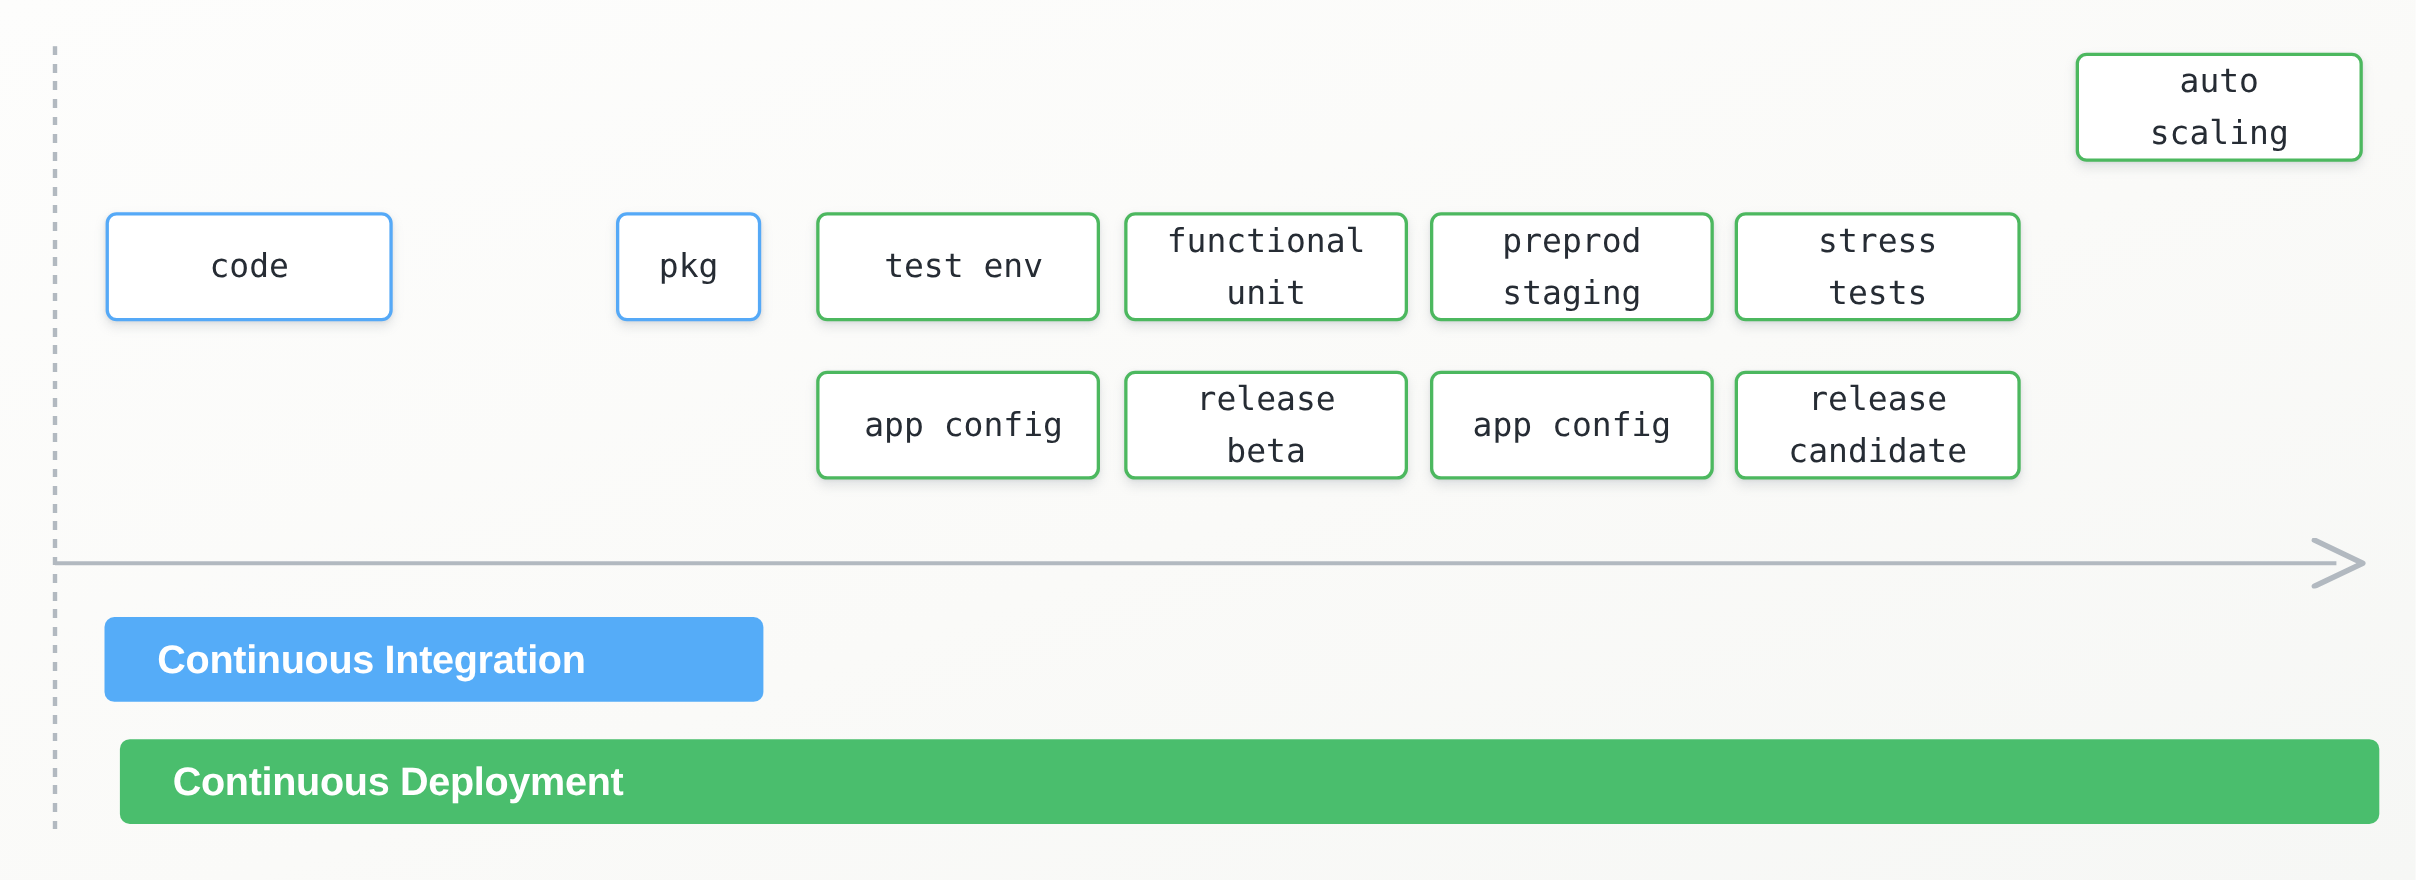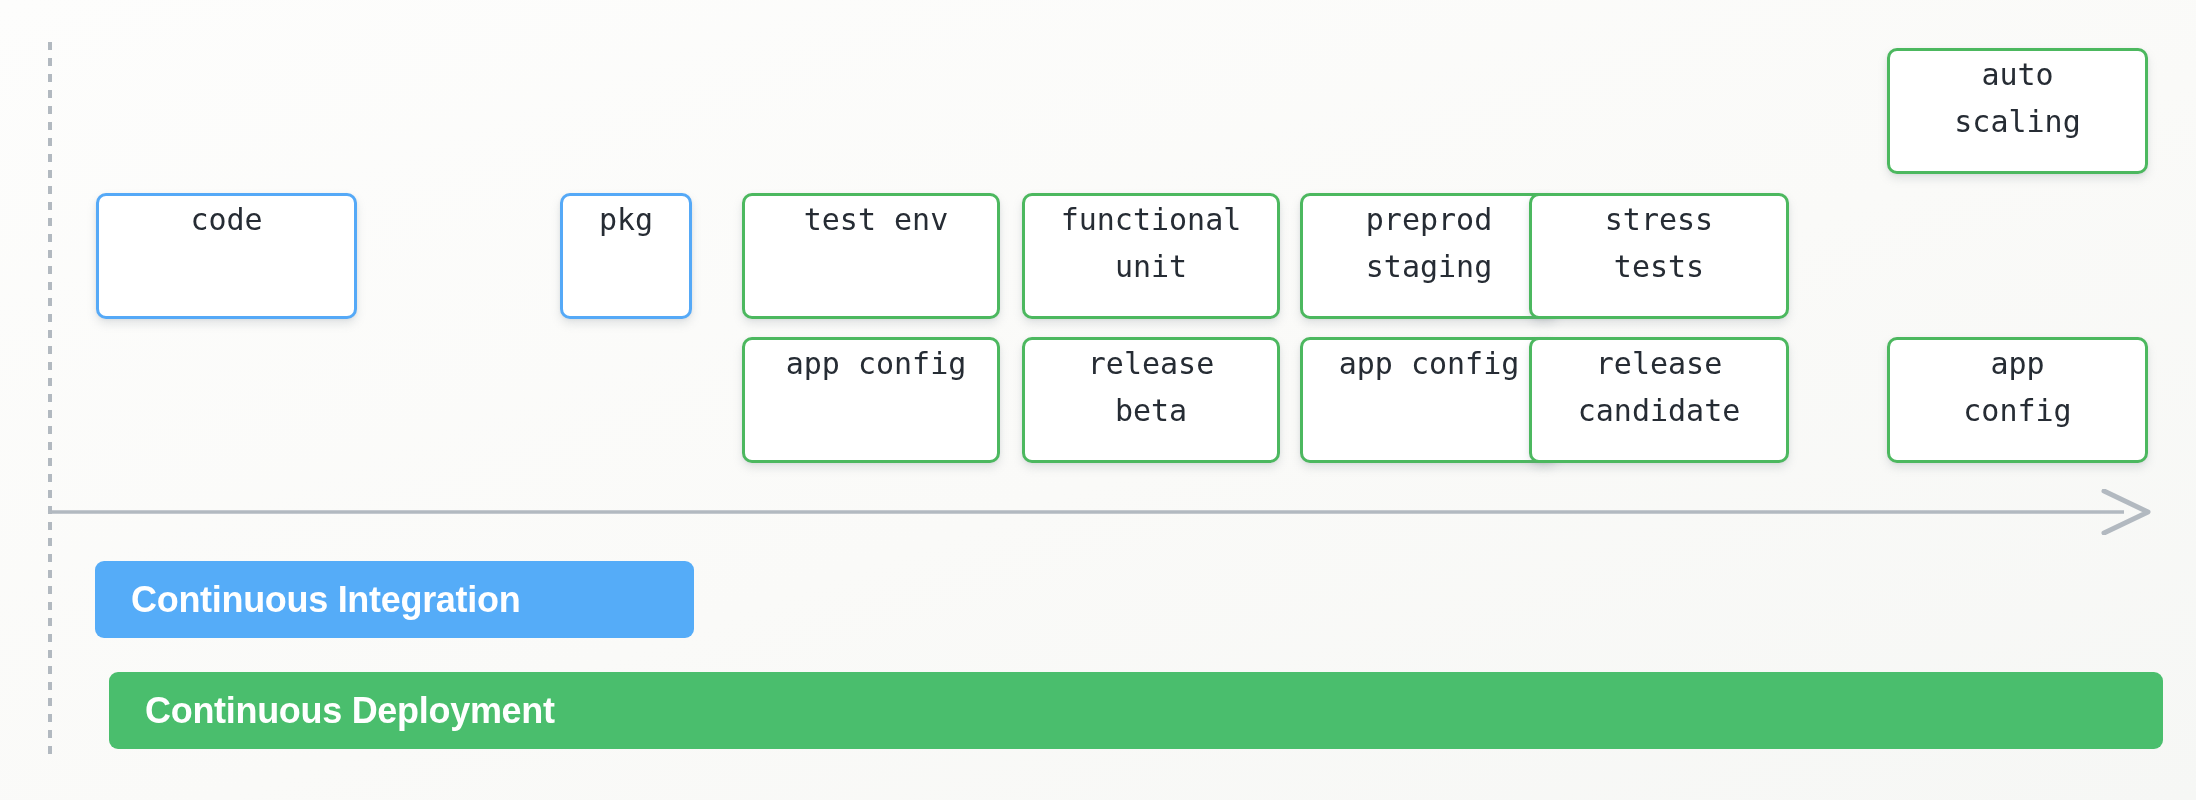--- a/index.html
+++ b/index.html
@@ -27,25 +27,26 @@
       var(--axis-gray, #b5bcc2) 0px,
       var(--axis-gray, #b5bcc2) 8px,
       transparent 8px,
       transparent 16px
     );
   }
 
   
   .box {
     position: absolute;
-    height: 126px;
+    height: 99px;
     box-sizing: border-box;
     background: var(--box-bg, #ffffff);
     border-radius: 10px;
     display: flex;
+    align-items: center;
     justify-content: center;
     box-shadow: 0 5px 10px rgba(130, 140, 150, 0.20), 0 1px 3px rgba(130, 140, 150, 0.12);
   }
   .box.blue  { border: 3px solid var(--blue-border, #55a9f7); }
   .box.green { border: 3px solid var(--green-border, #4cb85f); }
 
   .lbl {
     font-family: "DejaVu Sans Mono", "Liberation Mono", monospace;
     font-size: 30px;
     line-height: 47px;
@@ -54,21 +55,21 @@
     white-space: pre-line;
   }
 
   
   .c1 { left: 96px;   width: 261px; }
   .c2 { left: 408px;  width: 134px; }
   .c3 { left: 560px;  width: 132px; }
   .c4 { left: 742px;  width: 258px; padding-left: 10px; }
   .c5 { left: 1022px; width: 258px; }
   .c6 { left: 1300px; width: 258px; }
-  .c7 { left: 1529px; width: 260px; }
+  .c7 { left: 1577px; width: 260px; }
   .c8 { left: 1887px; width: 261px; }
 
   
   .r-top    { top: 48px;  }
   .r-main   { top: 193px; }
   .r-bottom { top: 337px; }
 
   
   .timeline {
     position: absolute;
@@ -83,21 +84,21 @@
   }
 
   
   .banner {
     position: absolute;
     height: 77px;
     box-sizing: border-box;
     border-radius: 9px;
     display: flex;
     align-items: center;
-    padding-left: 36px;
+    padding-left: 48px;
     color: var(--banner-text, #ffffff);
     font-weight: 700;
     font-size: 36px;
     letter-spacing: -0.3px;
   }
   .banner.ci {
     left: 95px;
     top: 561px;
     width: 599px;
     background: var(--banner-blue, #55acf8);
@@ -153,24 +154,20 @@
   </div>
   <div class="box green c7 r-bottom">
     <span class="lbl">release
 candidate</span>
   </div>
 
   <div class="box green c8 r-top">
     <span class="lbl">auto
 scaling</span>
   </div>
-  <div class="box green c8 r-bottom">
-    <span class="lbl">app
-config</span>
-  </div>
 
   <svg class="timeline" width="2196" height="46" viewBox="0 0 2196 46" xmlns="http://www.w3.org/2000/svg">
     <line x1="50" y1="23" x2="2124" y2="23" stroke-width="3.5"></line>
     <polyline points="2104,2 2148,23 2104,44" fill="none" stroke-width="5" stroke-linecap="round" stroke-linejoin="round"></polyline>
   </svg>
 
   <div class="banner ci">
     <span>Continuous Integration</span>
   </div>
   <div class="banner cd">

